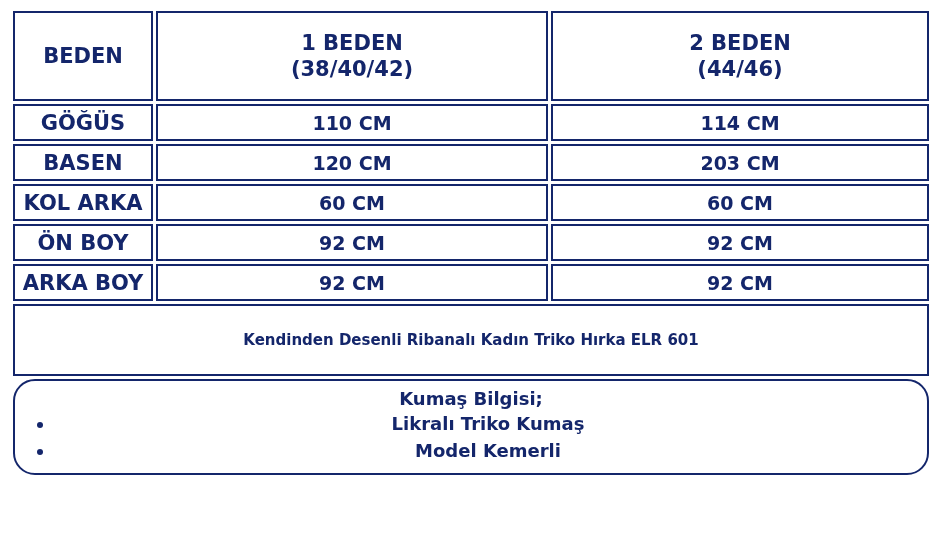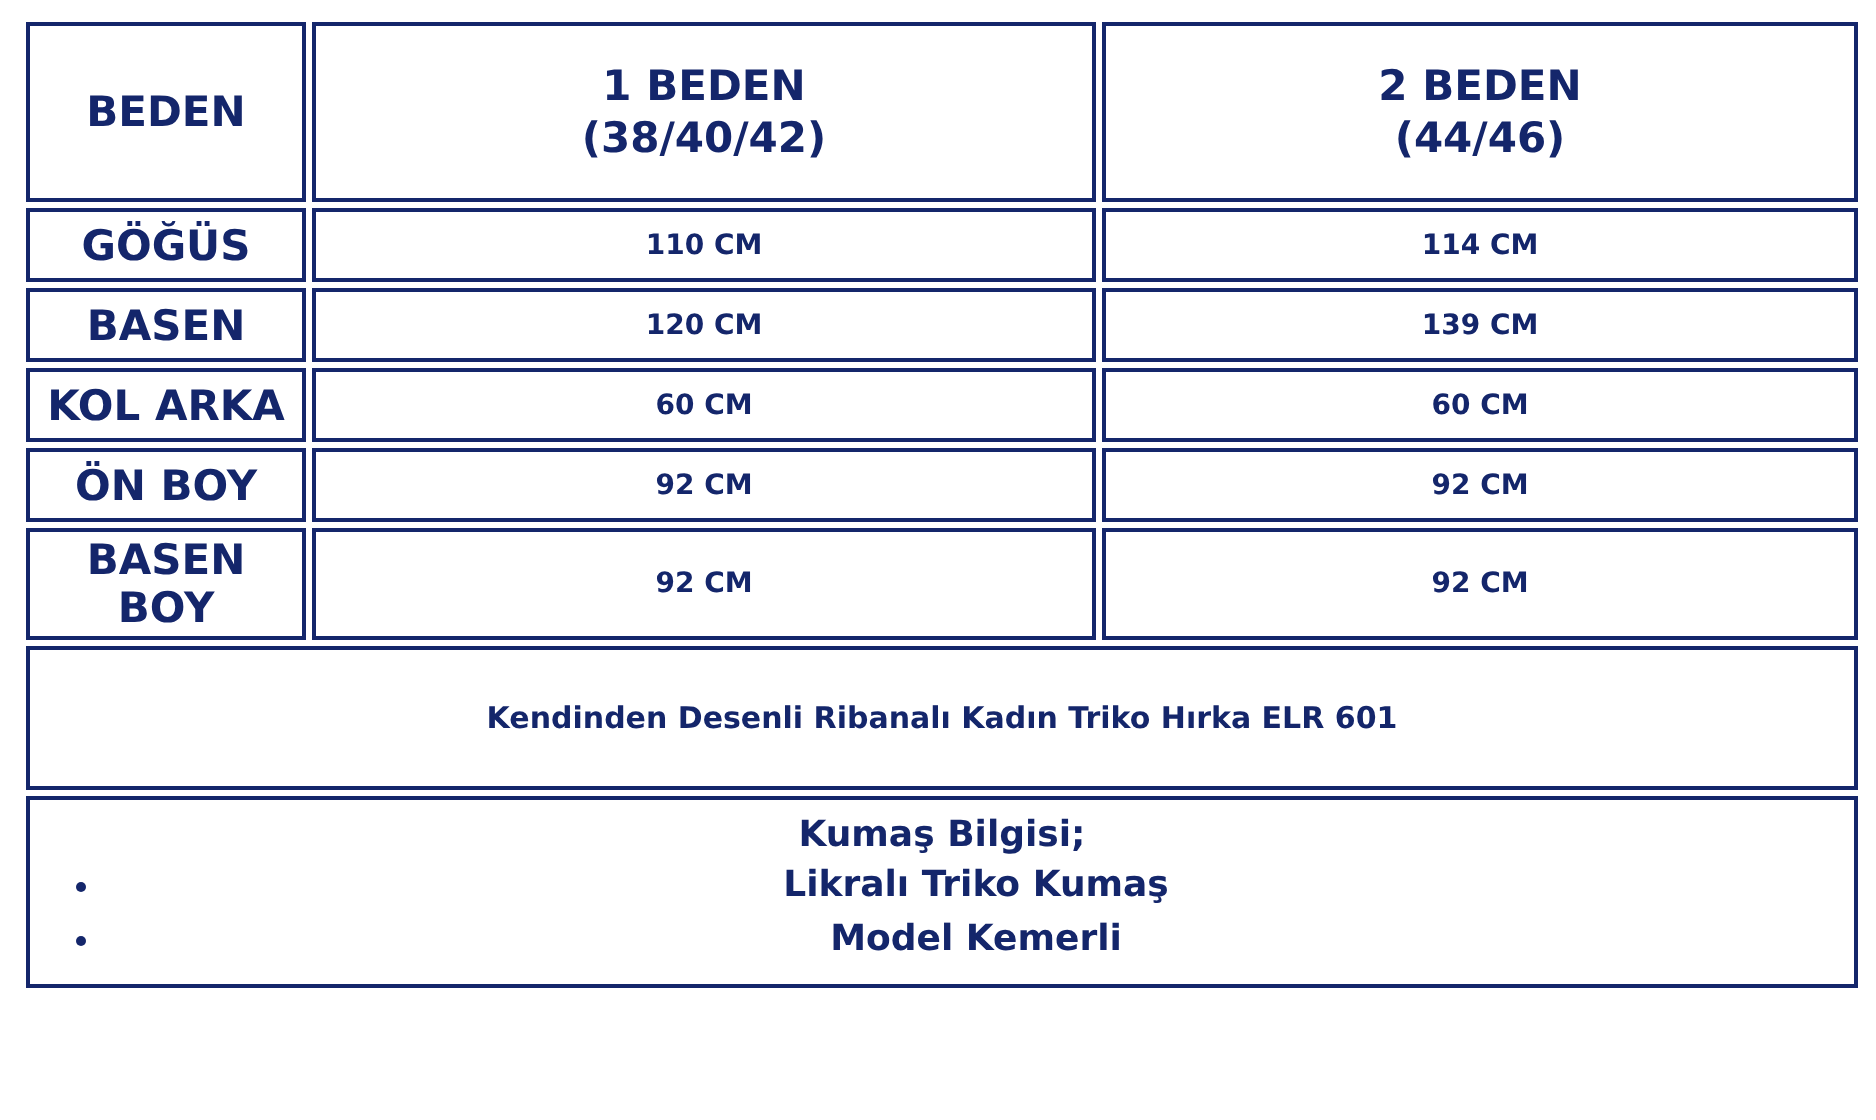--- a/index.html
+++ b/index.html
@@ -43,21 +43,21 @@
   td.head {
     height: 82px;
     font-size: 21px;
     line-height: 1.25;
   }
   td.head .sub {
     display: block;
   }
   td.row {
     height: 29px;
-    font-size: 14px;
+    font-size: 19px;
   }
   td.label {
     font-size: 21px;
   }
 
   td.note-red {
     height: 64px;
     color: #ee1b11;
     font-size: 15px;
   }
@@ -66,20 +66,21 @@
     text-align: left;
     font-size: 18px;
     padding-left: 10px;
   }
   td.fabric {
     text-align: left;
     font-size: 18px;
     padding: 6px 10px 8px 10px;
     height: 88px;
     vertical-align: top;
+    border-radius: 22px;
   }
   td.fabric .title {
     display: block;
     margin-bottom: 2px;
   }
   td.fabric ul {
     margin: 2px;
     padding-left: 34px;
     list-style-type: disc;
   }
@@ -115,34 +116,34 @@
       </tr>
 
       <tr>
         <td class="row label">GÖĞÜS</td>
         <td class="row">110 CM</td>
         <td class="row">114 CM</td>
       </tr>
       <tr>
         <td class="row label">BASEN</td>
         <td class="row">120 CM</td>
-        <td class="row">139 CM</td>
+        <td class="row">203 CM</td>
       </tr>
       <tr>
         <td class="row label">KOL ARKA</td>
         <td class="row">60 CM</td>
         <td class="row">60 CM</td>
       </tr>
       <tr>
         <td class="row label">ÖN BOY</td>
         <td class="row">92 CM</td>
         <td class="row">92 CM</td>
       </tr>
       <tr>
-        <td class="row label">BASEN BOY</td>
+        <td class="row label">ARKA BOY</td>
         <td class="row">92 CM</td>
         <td class="row">92 CM</td>
       </tr>
 
       <tr>
         <td class="note-red" colspan="3">Kendinden Desenli Ribanalı Kadın Triko Hırka ELR 601</td>
       </tr>
       <tr>
         <td class="fabric" colspan="3">
           <span class="title">Kumaş Bilgisi;</span>

